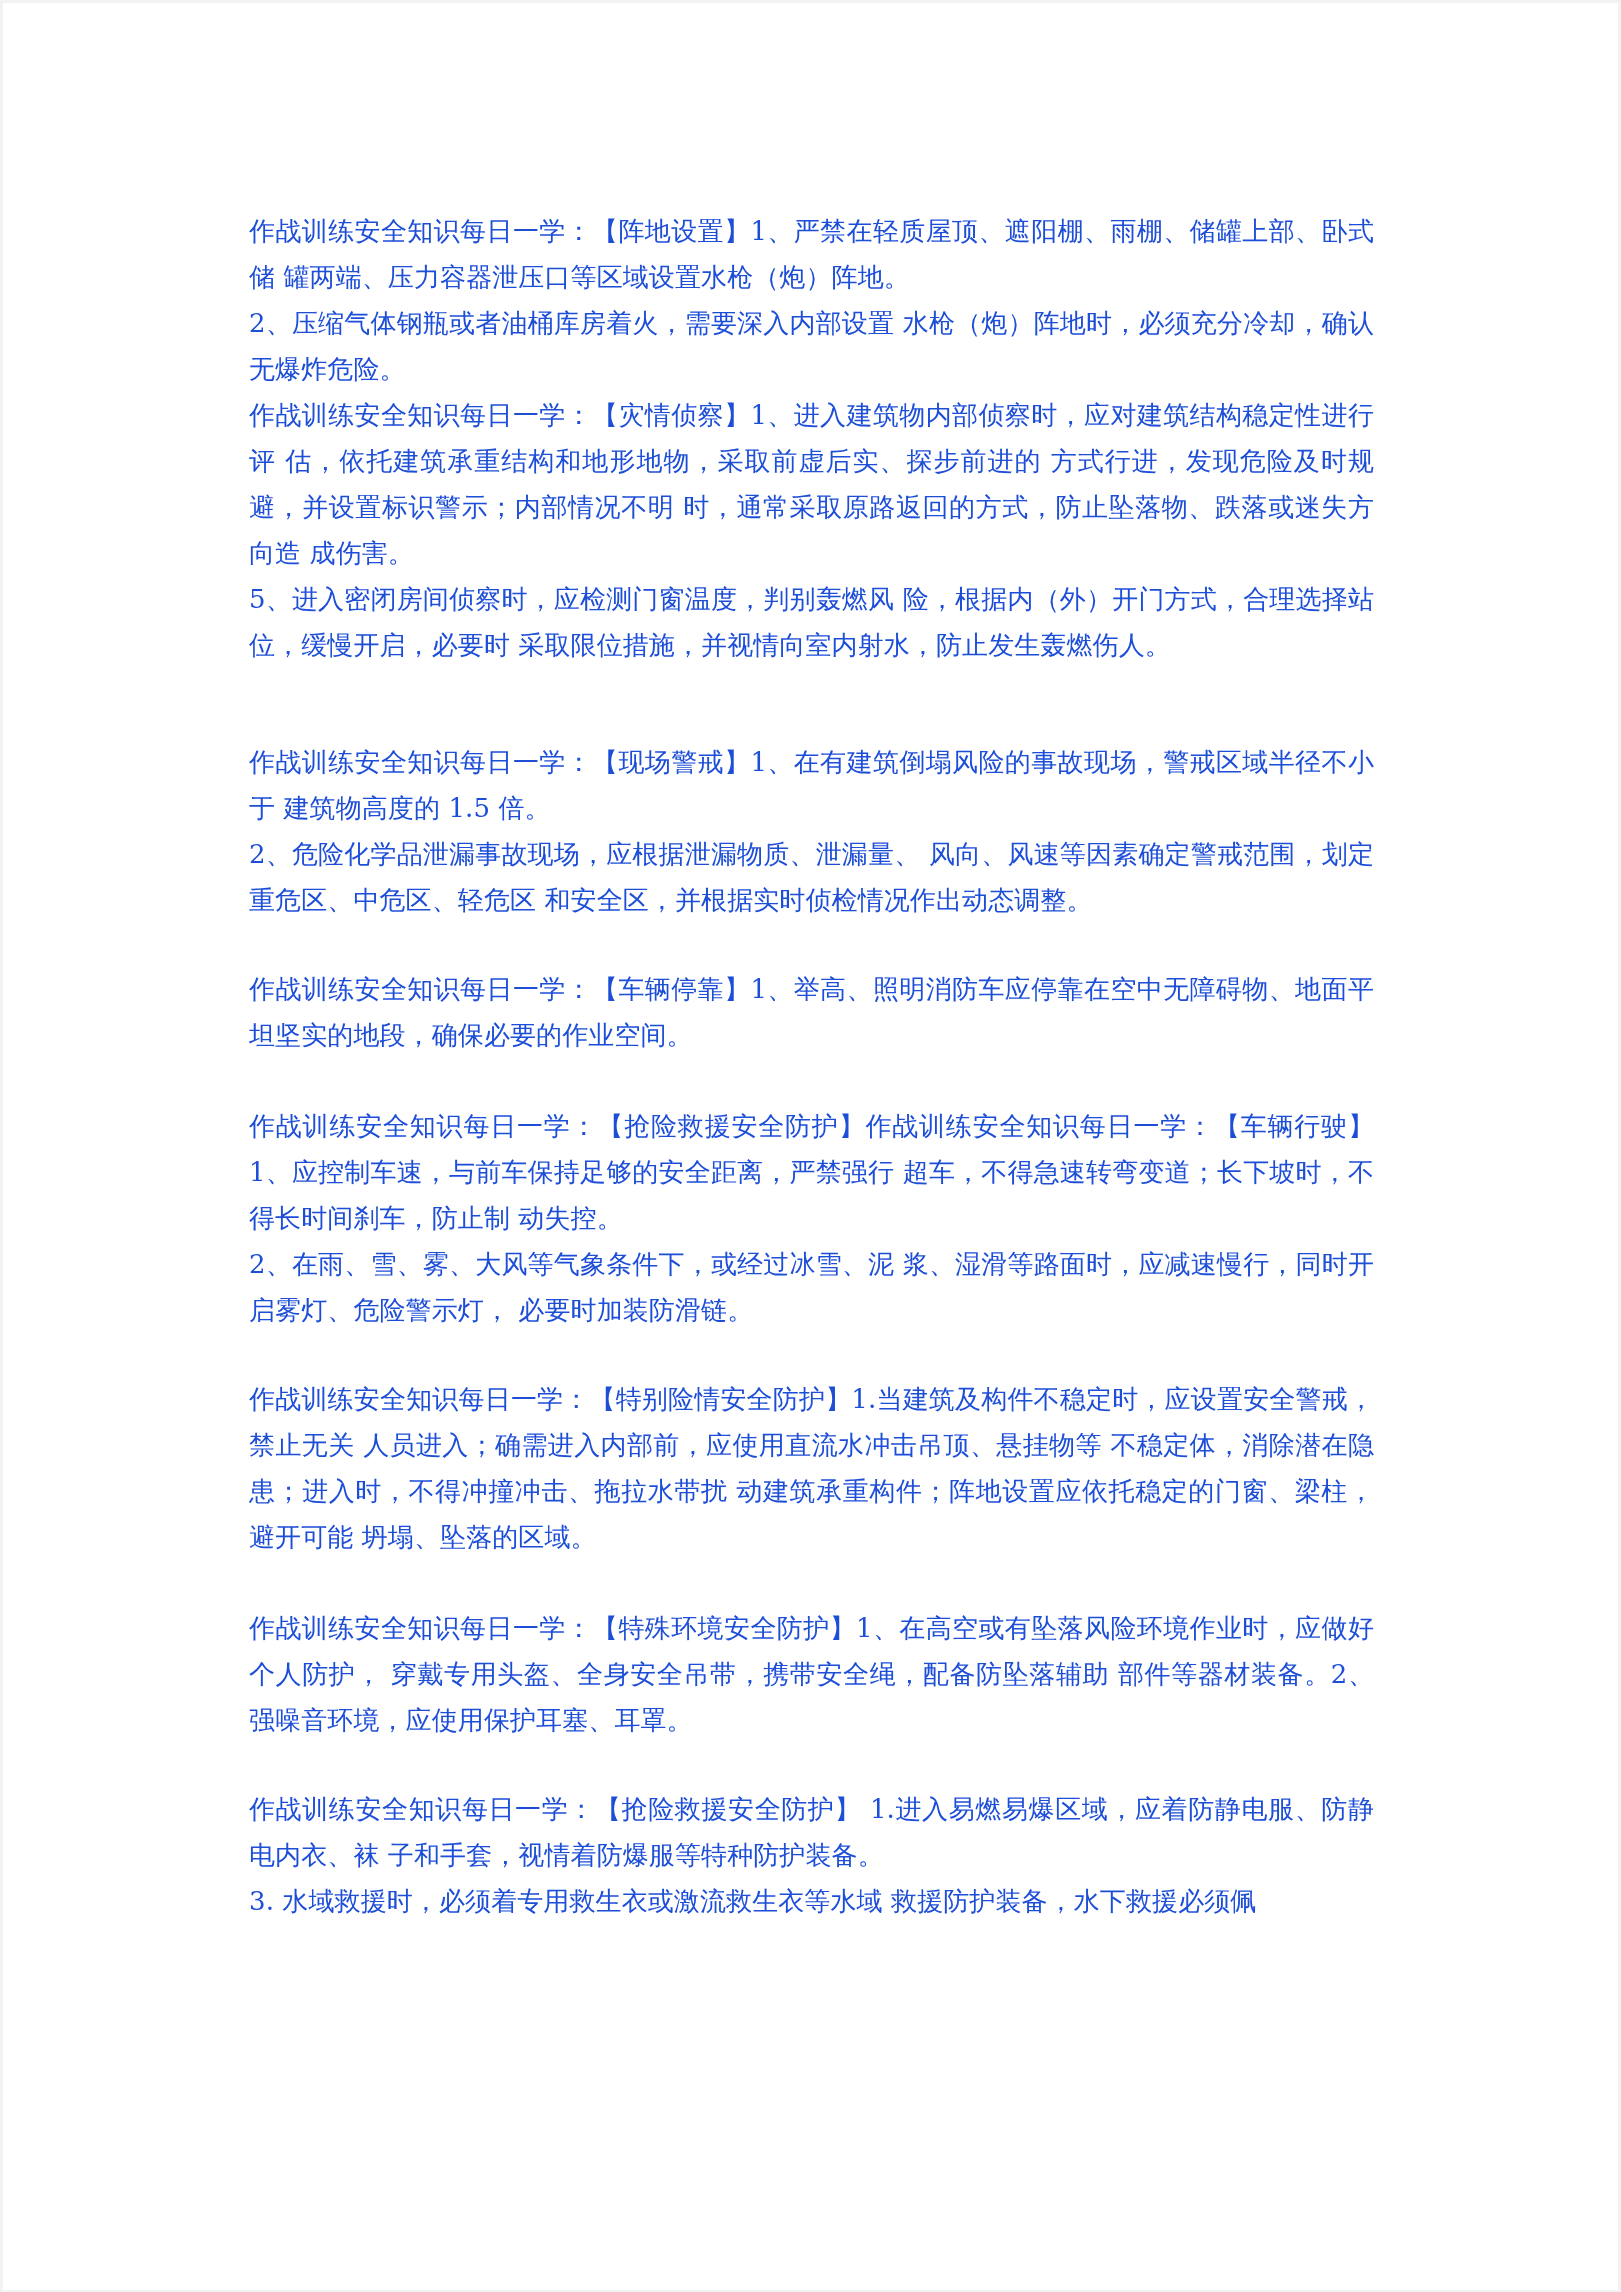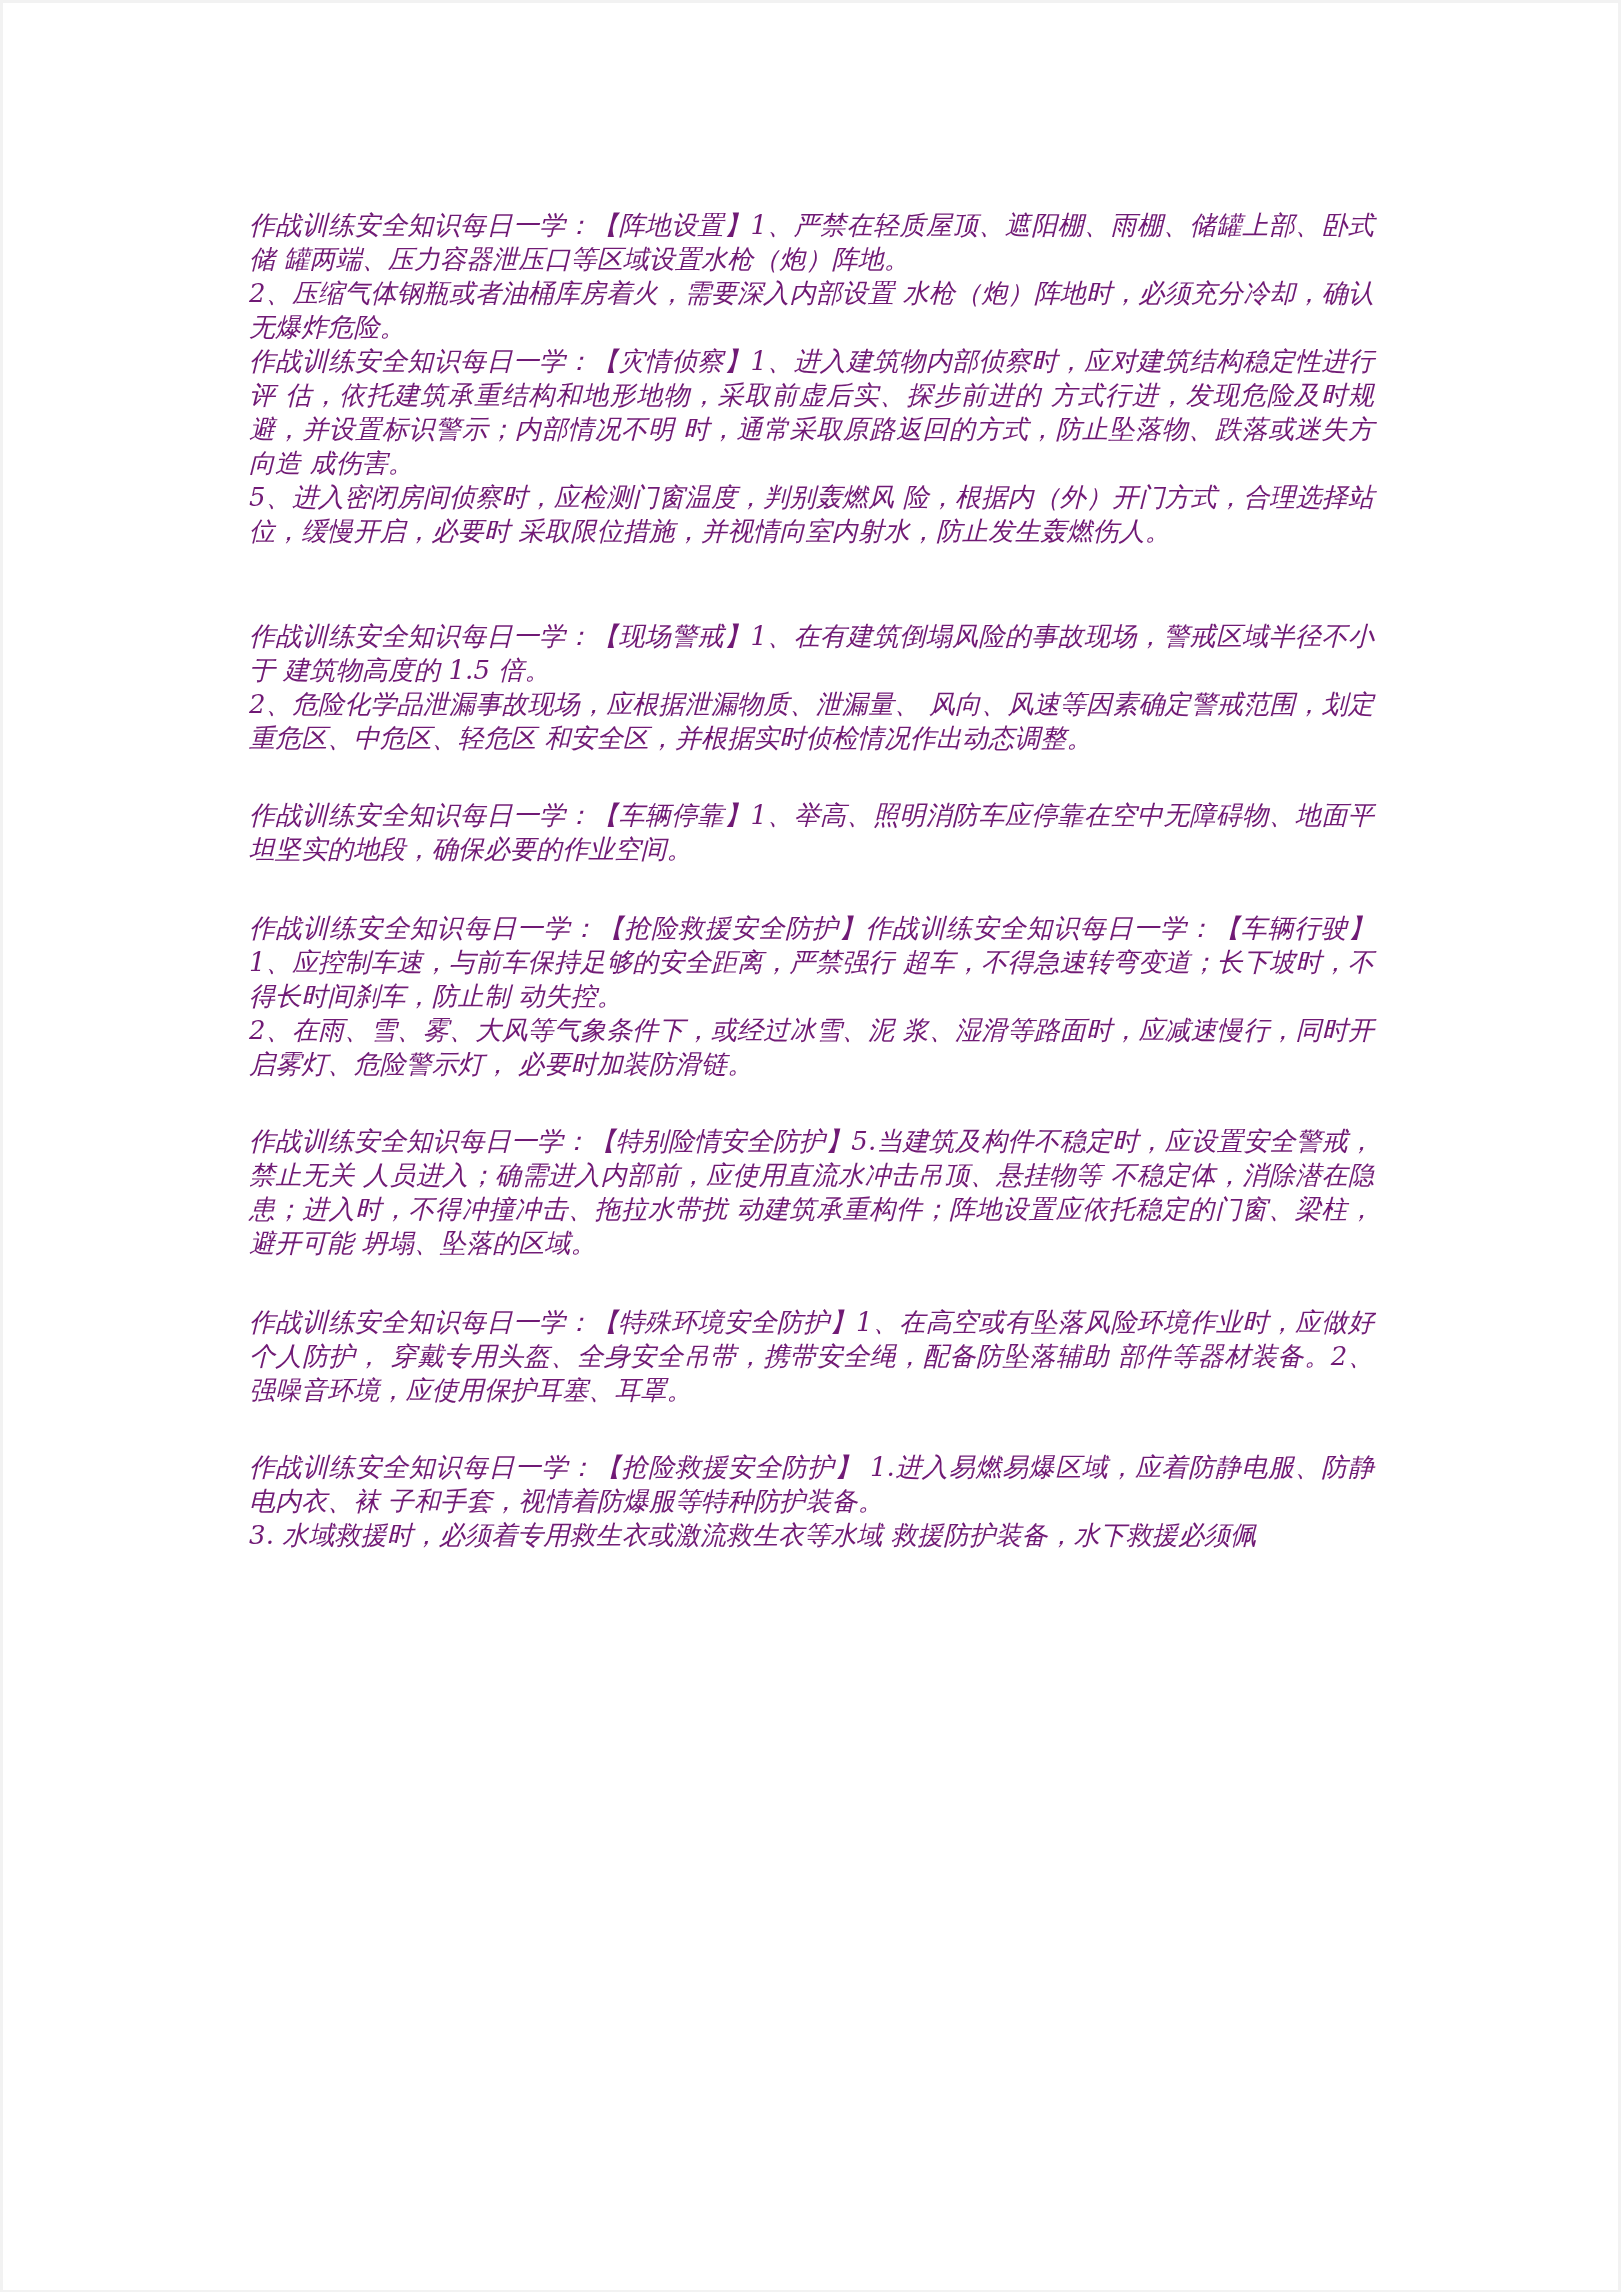--- a/index.html
+++ b/index.html
@@ -38,27 +38,26 @@
     left: 249px;
     top: 208px;
     width: 1125px;
   }
 
   p.para {
     margin: 0;
     padding: 0;
     font-family: "DejaVu Serif", "Liberation Serif", serif;
     font-size: 26px;
-    line-height: 34px;
-    color: #701a75;
+    line-height: 46px;
+    color: #1d4ed8;
     text-align: justify;
     text-justify: inter-ideograph;
     letter-spacing: 0.1px;
     word-break: break-all;
-    font-style: italic;
     -webkit-font-smoothing: none;
   }
 
   
   .spacer-1 { height: 71px; }
   .spacer-2 { height: 43px; }
   .spacer-3 { height: 45px; }
   .spacer-4 { height: 43px; }
   .spacer-6 { height: 45px; }
   .spacer-8 { height: 43px; }
@@ -98,21 +97,21 @@
     <div class="spacer-3"></div>
 
     <div>
       <p class="para">作战训练安全知识每日一学：【抢险救援安全防护】作战训练安全知识每日一学：【车辆行驶】1、应控制车速，与前车保持足够的安全距离，严禁强行 超车，不得急速转弯变道；长下坡时，不得长时间刹车，防止制 动失控。</p>
       <p class="para">2、在雨、雪、雾、大风等气象条件下，或经过冰雪、泥 浆、湿滑等路面时，应减速慢行，同时开启雾灯、危险警示灯， 必要时加装防滑链。</p>
     </div>
 
     <div class="spacer-4"></div>
 
     <div>
-      <p class="para">作战训练安全知识每日一学：【特别险情安全防护】5.当建筑及构件不稳定时，应设置安全警戒，禁止无关 人员进入；确需进入内部前，应使用直流水冲击吊顶、悬挂物等 不稳定体，消除潜在隐患；进入时，不得冲撞冲击、拖拉水带扰 动建筑承重构件；阵地设置应依托稳定的门窗、梁柱，避开可能 坍塌、坠落的区域。</p>
+      <p class="para">作战训练安全知识每日一学：【特别险情安全防护】1.当建筑及构件不稳定时，应设置安全警戒，禁止无关 人员进入；确需进入内部前，应使用直流水冲击吊顶、悬挂物等 不稳定体，消除潜在隐患；进入时，不得冲撞冲击、拖拉水带扰 动建筑承重构件；阵地设置应依托稳定的门窗、梁柱，避开可能 坍塌、坠落的区域。</p>
     </div>
 
     <div class="spacer-6"></div>
 
     <div>
       <p class="para">作战训练安全知识每日一学：【特殊环境安全防护】1、在高空或有坠落风险环境作业时，应做好个人防护， 穿戴专用头盔、全身安全吊带，携带安全绳，配备防坠落辅助 部件等器材装备。2、强噪音环境，应使用保护耳塞、耳罩。</p>
     </div>
 
     <div class="spacer-8"></div>
 

